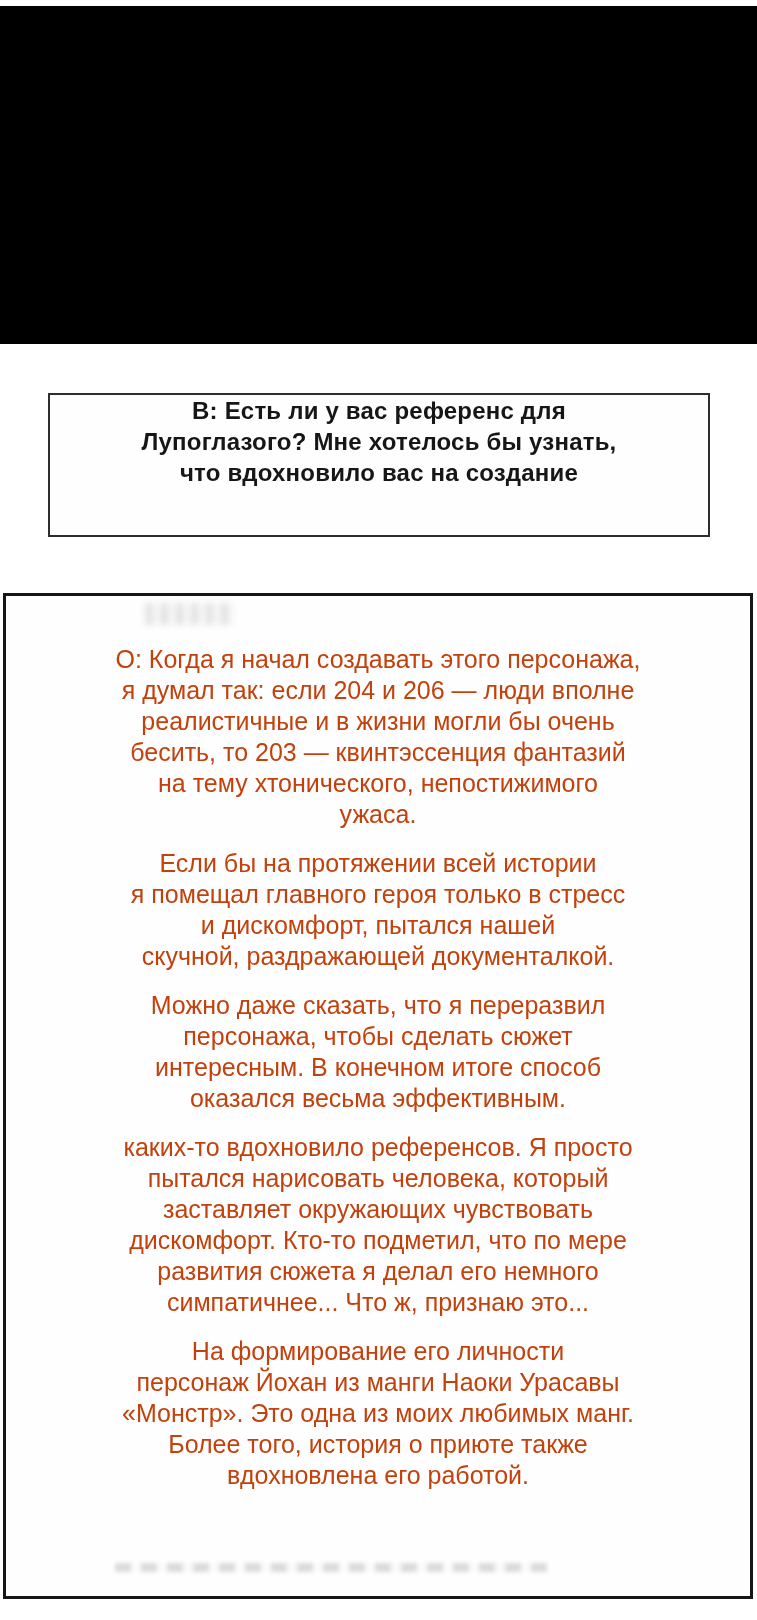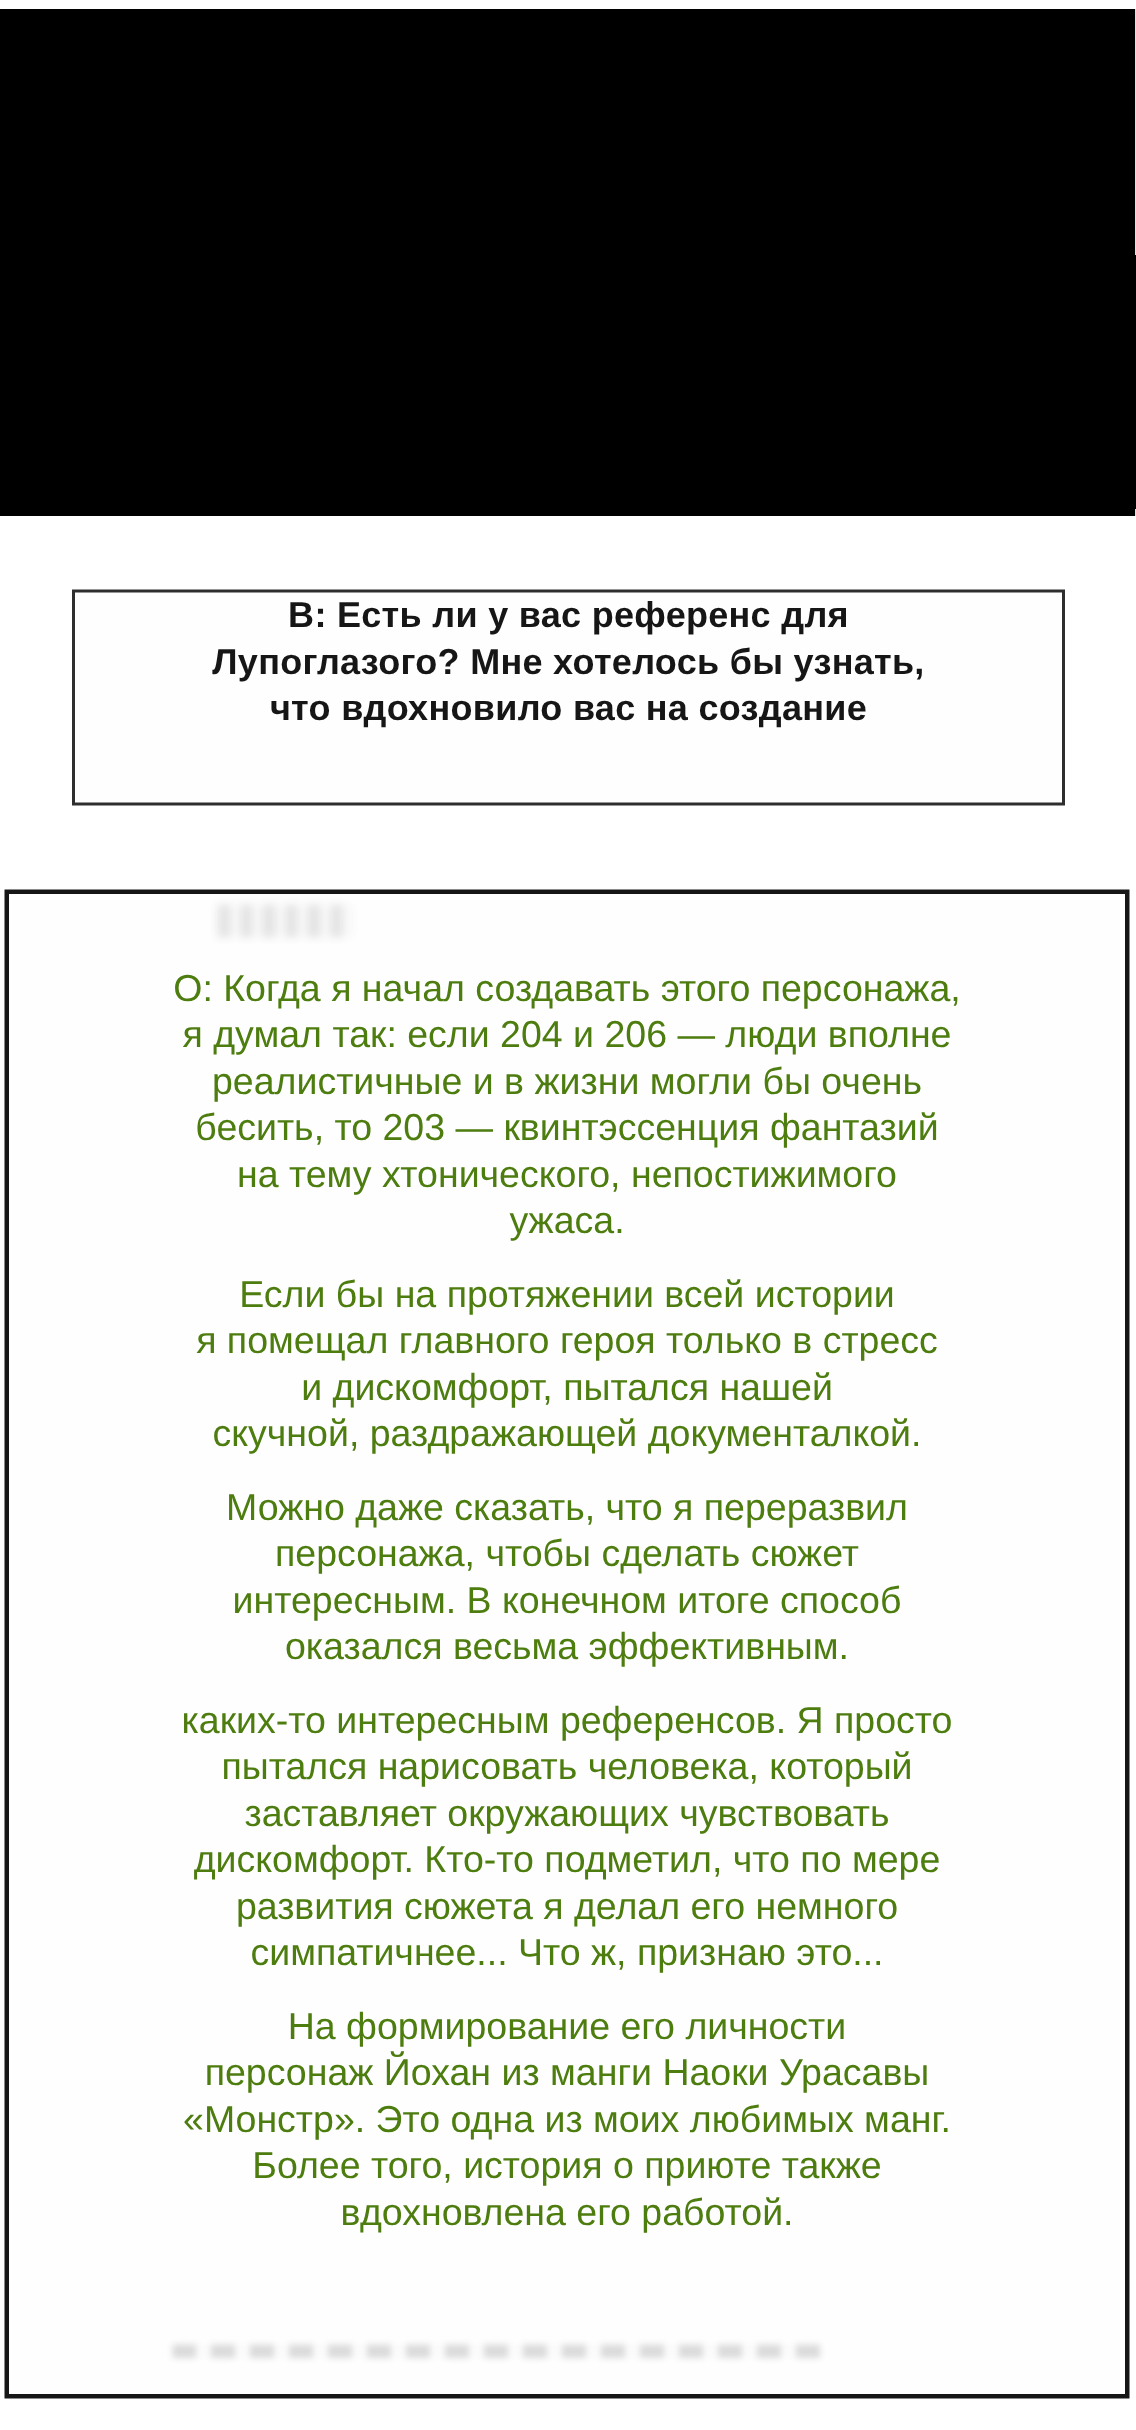--- a/index.html
+++ b/index.html
@@ -54,21 +54,21 @@
     height: 1006px;
     background: #fefefe;
     border: 3px solid #161616;
     padding: 48px 40px 0 40px;
   }
   .answer-paragraph {
     text-align: center;
     font-size: 25px;
     line-height: 31px;
     font-weight: 400;
-    color: #4d7c0f;
+    color: #c2410c;
     margin: 0 0 18px 0;
   }
   .text-line {
     display: block;
     white-space: nowrap;
   }
   .smudge {
     position: absolute;
     left: 145px;
     top: 603px;
@@ -125,21 +125,21 @@
       <span class="text-line">и дискомфорт, пытался нашей</span>
       <span class="text-line">скучной, раздражающей документалкой.</span>
     </p>
     <p class="answer-paragraph">
       <span class="text-line">Можно даже сказать, что я переразвил</span>
       <span class="text-line">персонажа, чтобы сделать сюжет</span>
       <span class="text-line">интересным. В конечном итоге способ</span>
       <span class="text-line">оказался весьма эффективным.</span>
     </p>
     <p class="answer-paragraph">
-      <span class="text-line">каких-то интересным референсов. Я просто</span>
+      <span class="text-line">каких-то вдохновило референсов. Я просто</span>
       <span class="text-line">пытался нарисовать человека, который</span>
       <span class="text-line">заставляет окружающих чувствовать</span>
       <span class="text-line">дискомфорт. Кто-то подметил, что по мере</span>
       <span class="text-line">развития сюжета я делал его немного</span>
       <span class="text-line">симпатичнее... Что ж, признаю это...</span>
     </p>
     <p class="answer-paragraph">
       <span class="text-line">На формирование его личности</span>
       <span class="text-line">персонаж Йохан из манги Наоки Урасавы</span>
       <span class="text-line">«Монстр». Это одна из моих любимых манг.</span>

